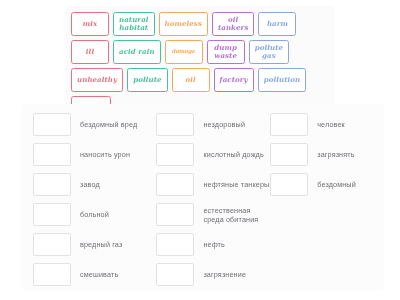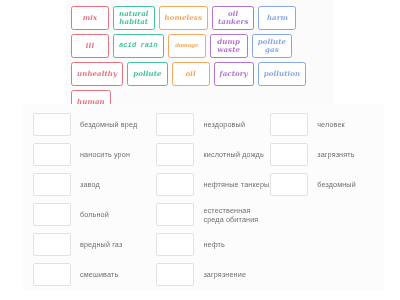--- a/index.html
+++ b/index.html
@@ -19,21 +19,21 @@
     position: relative;
     width: 400px;
     height: 300px;
     background: #ffffff;
   }
 
   
   .tile-tray {
     position: absolute;
     left: 66px;
-    top: 0;
+    top: 6px;
     width: 268px;
     padding: 6px 0 4px 0;
     background: #fbfbfc;
     border-radius: 3px;
     display: flex;
     flex-wrap: wrap;
     align-content: flex-start;
     gap: 4px 4px;
     justify-content: flex-start;
     padding-left: 5px;
@@ -158,21 +158,21 @@
       <div class="tile c-blue" style="border-color: rgb(135, 167, 232); color: rgb(135, 167, 232);">
         <div>
           <span>harm</span>
         </div>
       </div>
       <div class="tile c-pink" style="border-color: rgb(232, 115, 127); color: rgb(232, 115, 127);">
         <div>
           <span>ill</span>
         </div>
       </div>
-      <div class="tile c-green" style="border-color: rgb(69, 195, 154); color: rgb(69, 195, 154); font-family: Liberation Mono, monospace;">
+      <div class="tile c-green" style="border-color: rgb(69, 195, 154); color: rgb(69, 195, 154);">
         <div>
           <span>acid rain</span>
         </div>
       </div>
       <div class="tile c-orange" style="border-color: rgb(242, 168, 94); color: rgb(242, 168, 94); font-family: Liberation Serif, serif;">
         <div>
           <span>damage</span>
         </div>
       </div>
       <div class="tile c-purple" style="border-color: rgb(179, 114, 214); color: rgb(179, 114, 214);">

